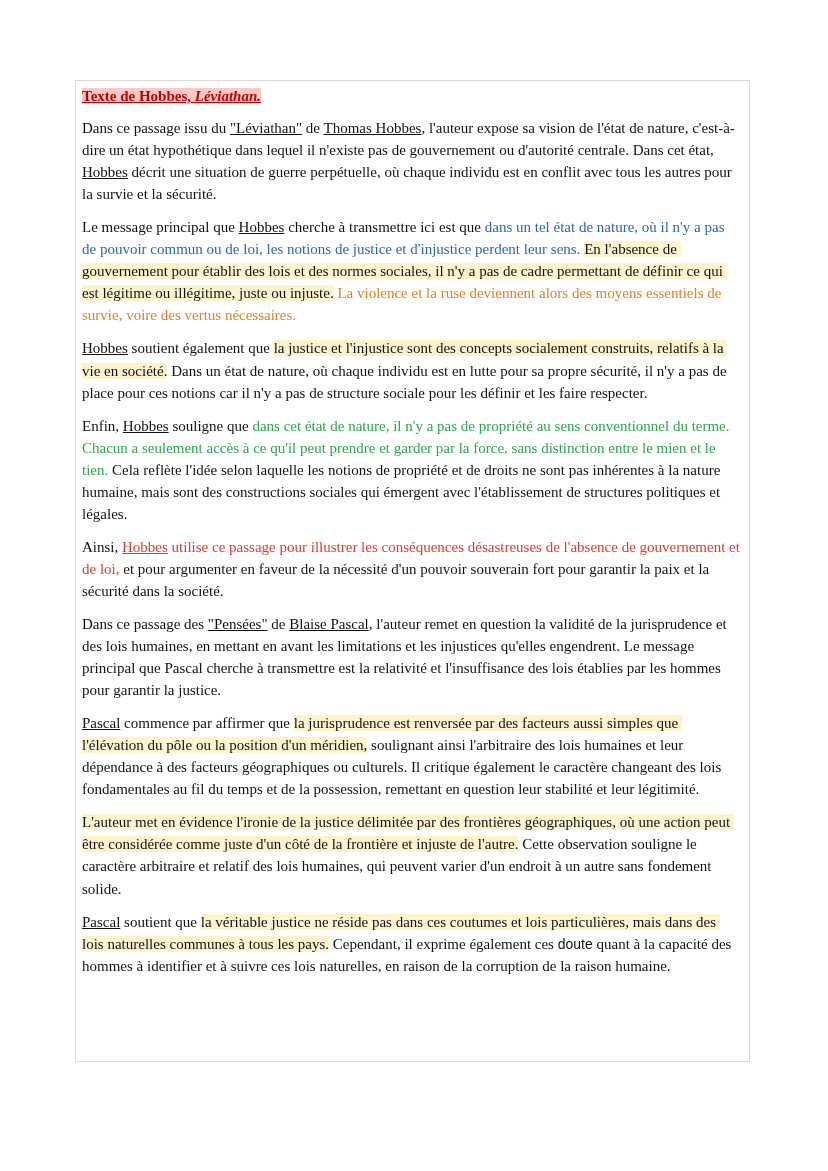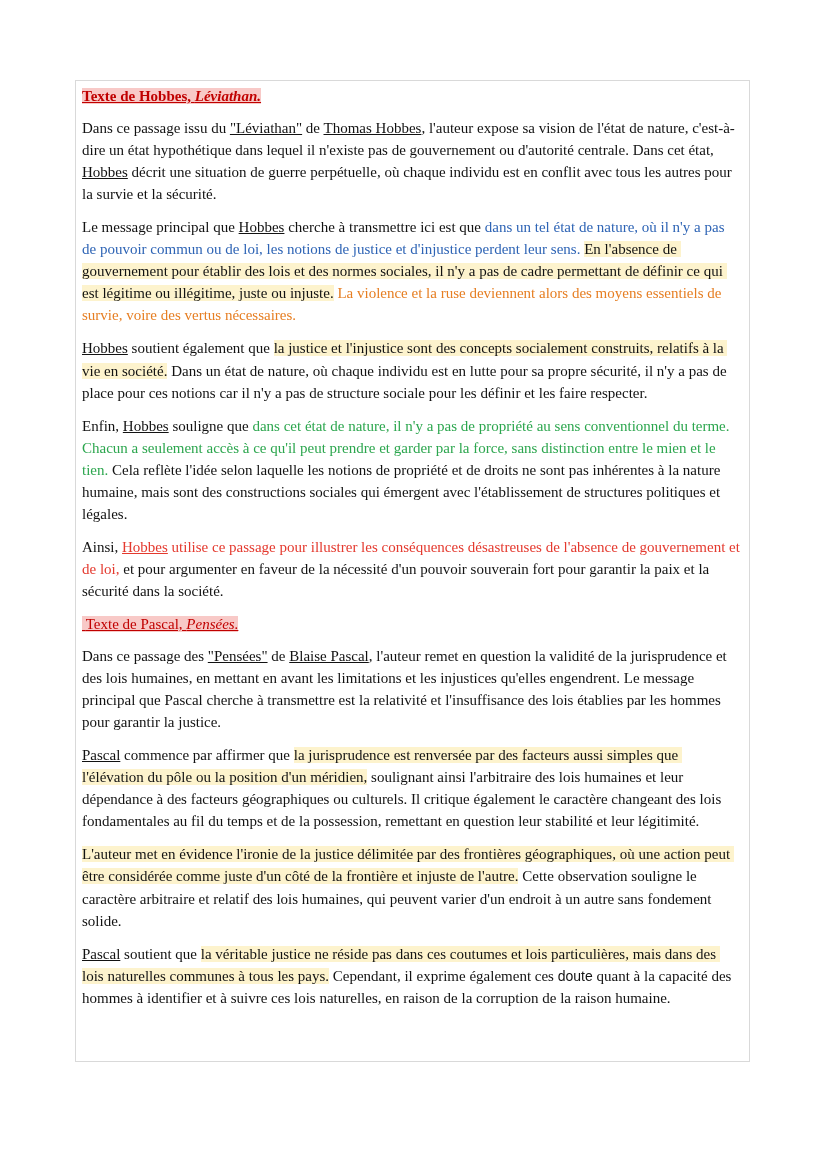--- a/index.html
+++ b/index.html
@@ -42,19 +42,18 @@
 <body>
 
 <div class="page">
   <div class="doc">
       <p class="heading"><span style="color: rgb(192, 0, 0); background-color: rgb(248, 201, 199); text-decoration: underline; font-weight: 700;">Texte de Hobbes, </span><span style="color: rgb(192, 0, 0); background-color: rgb(248, 201, 199); text-decoration: underline; font-weight: 700; font-style: italic;">Léviathan.</span></p>
       <p class="paragraph"><span>Dans ce passage issu du </span><span style="text-decoration: underline;">"Léviathan"</span><span> de </span><span style="text-decoration: underline;">Thomas Hobbes</span><span>, l'auteur expose sa vision de l'état de nature, c'est-à-dire un état hypothétique dans lequel il n'existe pas de gouvernement ou d'autorité centrale. Dans cet état, </span><span style="text-decoration: underline;">Hobbes</span><span> décrit une situation de guerre perpétuelle, où chaque individu est en conflit avec tous les autres pour la survie et la sécurité.</span></p>
       <p class="paragraph"><span>Le message principal que </span><span style="text-decoration: underline;">Hobbes</span><span> cherche à transmettre ici est que </span><span style="color: rgb(46, 100, 181);">dans un tel état de nature, où il n'y a pas de pouvoir commun ou de loi, les notions de justice et d'injustice perdent leur sens.</span><span> </span><span style="background-color: rgb(253, 243, 205);">En l'absence de gouvernement pour établir des lois et des normes sociales, il n'y a pas de cadre permettant de définir ce qui est légitime ou illégitime, juste ou injuste.</span><span> </span><span style="color: rgb(230, 126, 34);">La violence et la ruse deviennent alors des moyens essentiels de survie, voire des vertus nécessaires.</span></p>
       <p class="paragraph"><span style="text-decoration: underline;">Hobbes</span><span> soutient également que </span><span style="background-color: rgb(253, 243, 205);">la justice et l'injustice sont des concepts socialement construits, relatifs à la vie en société.</span><span> Dans un état de nature, où chaque individu est en lutte pour sa propre sécurité, il n'y a pas de place pour ces notions car il n'y a pas de structure sociale pour les définir et les faire respecter.</span></p>
       <p class="paragraph"><span>Enfin, </span><span style="text-decoration: underline;">Hobbes</span><span> souligne que </span><span style="color: rgb(44, 166, 78);">dans cet état de nature, il n'y a pas de propriété au sens conventionnel du terme. Chacun a seulement accès à ce qu'il peut prendre et garder par la force, sans distinction entre le mien et le tien.</span><span> Cela reflète l'idée selon laquelle les notions de propriété et de droits ne sont pas inhérentes à la nature humaine, mais sont des constructions sociales qui émergent avec l'établissement de structures politiques et légales.</span></p>
       <p class="paragraph"><span>Ainsi, </span><span style="color: rgb(228, 57, 46); text-decoration: underline;">Hobbes</span><span style="color: rgb(228, 57, 46);"> utilise ce passage pour illustrer les conséquences désastreuses de l'absence de gouvernement et de loi,</span><span> et pour argumenter en faveur de la nécessité d'un pouvoir souverain fort pour garantir la paix et la sécurité dans la société.</span></p>
-      <p class="heading"><span style="color: rgb(192, 0, 0); background-color: rgb(248, 201, 199); text-decoration: underline;"> Texte de Pascal, </span><span style="color: rgb(192, 0, 0); background-color: rgb(248, 201, 199); text-decoration: underline; font-style: italic;">Pensées.</span></p>
       <p class="paragraph"><span>Dans ce passage des </span><span style="text-decoration: underline;">"Pensées"</span><span> de </span><span style="text-decoration: underline;">Blaise Pascal</span><span>, l'auteur remet en question la validité de la jurisprudence et des lois humaines, en mettant en avant les limitations et les injustices qu'elles engendrent. Le message principal que Pascal cherche à transmettre est la relativité et l'insuffisance des lois établies par les hommes pour garantir la justice.</span></p>
       <p class="paragraph"><span style="text-decoration: underline;">Pascal</span><span> commence par affirmer que </span><span style="background-color: rgb(253, 243, 205);">la jurisprudence est renversée par des facteurs aussi simples que l'élévation du pôle ou la position d'un méridien,</span><span> soulignant ainsi l'arbitraire des lois humaines et leur dépendance à des facteurs géographiques ou culturels. Il critique également le caractère changeant des lois fondamentales au fil du temps et de la possession, remettant en question leur stabilité et leur légitimité.</span></p>
       <p class="paragraph"><span style="background-color: rgb(253, 243, 205);">L'auteur met en évidence l'ironie de la justice délimitée par des frontières géographiques, où une action peut être considérée comme juste d'un côté de la frontière et injuste de l'autre.</span><span> Cette observation souligne le caractère arbitraire et relatif des lois humaines, qui peuvent varier d'un endroit à un autre sans fondement solide.</span></p>
       <p class="paragraph"><span style="text-decoration: underline;">Pascal</span><span> soutient que </span><span style="background-color: rgb(253, 243, 205);">la véritable justice ne réside pas dans ces coutumes et lois particulières, mais dans des lois naturelles communes à tous les pays.</span><span> Cependant, il exprime également ces </span><span style="font-family: &quot;Liberation Sans&quot;, sans-serif; font-size: 14px;">doute</span><span> quant à la capacité des hommes à identifier et à suivre ces lois naturelles, en raison de la corruption de la raison humaine.</span></p>
     </div>
 </div>
 
 </body></html>

